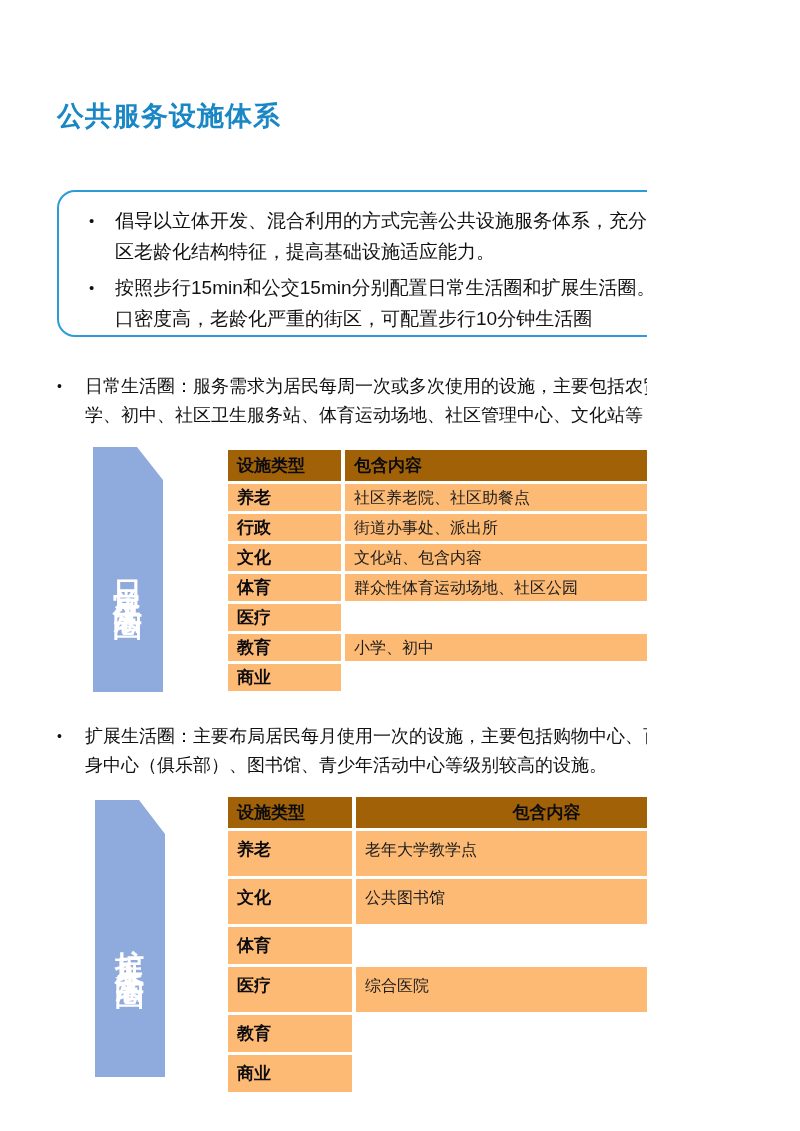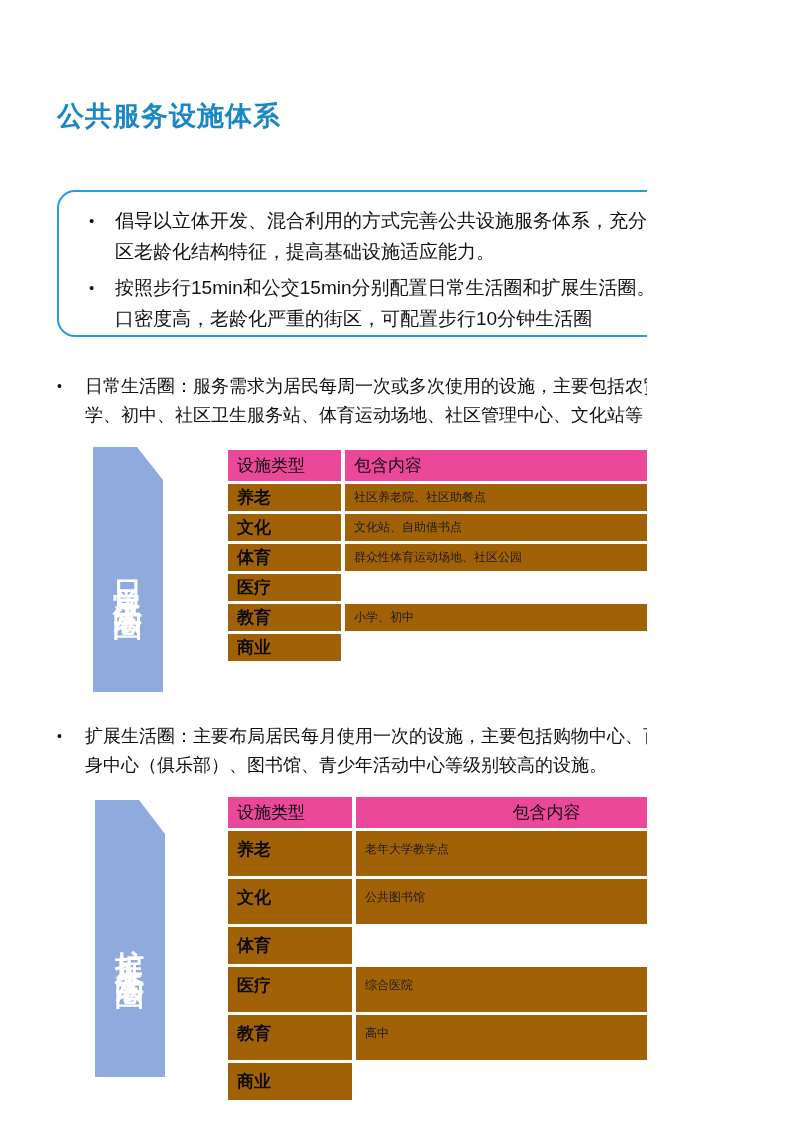--- a/index.html
+++ b/index.html
@@ -51,31 +51,31 @@
     writing-mode:vertical-rl; text-orientation:upright;
     font-size:29px; font-weight:bold; letter-spacing:8px; margin-top:14px;
   }
 
   
   .ptable { position:absolute; left:228px; }
   .ptable.table-daily    { top:450px; width:514px; }
   .ptable.table-extended { top:797px; width:515px; }
   .t-header { display:flex; gap:4px; margin-bottom:3px; }
   .hcell {
-    background:#ec4899; color:#0b0b10; font-weight:normal; font-size:17px;
+    background:#a16207; color:#0b0b10; font-weight:bold; font-size:17px;
     padding:5px 6px 5px 9px; line-height:21px;
   }
   .table-daily    .hcell.c1 { width:113px; flex:none; }
   .table-extended .hcell.c1 { width:124px; flex:none; }
   .hcell.c2 { flex:1; }
   .table-extended .hcell.c2 { text-align:center; padding-left:0; }
   .trow { display:flex; gap:4px; margin-bottom:3px; }
-  .tcell { background:#a16207; }
+  .tcell { background:#fdba74; }
   .tlabel { font-weight:bold; color:#0b0b10; font-size:17px; flex:none; }
-  .tcontent { flex:1; color:#1c1c1c; font-size:12px; }
+  .tcontent { flex:1; color:#1c1c1c; font-size:16px; }
   .table-daily    .tlabel   { width:113px; padding:4px 4px 4px 9px; line-height:19px; }
   .table-daily    .tcontent { padding:4px 6px 4px 9px; line-height:19px; }
   .table-extended .tlabel   { width:124px; padding:9px 4px 9px 9px; line-height:19px; }
   .table-extended .tcontent { padding:9px 6px 17px 9px; line-height:19px; }
 
   
   .footer { position:absolute; left:716px; top:1088px; display:flex; align-items:center; }
   .footer-bar { width:5px; height:17px; background:#41a9d2; margin-right:9px; }
   .page-number { font-size:10px; color:#a21caf; }
 </style>
@@ -111,22 +111,26 @@
     <div class="t-header">
       <div class="hcell c1">设施类型</div>
       <div class="hcell c2">包含内容</div>
     </div>
     <div class="t-body">
         <div class="trow">
           <div class="tcell tlabel">养老</div>
           <div class="tcell tcontent">社区养老院、社区助餐点</div>
         </div>
         <div class="trow">
+          <div class="tcell tlabel">行政</div>
+          <div class="tcell tcontent">街道办事处、派出所</div>
+        </div>
+        <div class="trow">
           <div class="tcell tlabel">文化</div>
-          <div class="tcell tcontent">文化站、自助借书点</div>
+          <div class="tcell tcontent">文化站、包含内容</div>
         </div>
         <div class="trow">
           <div class="tcell tlabel">体育</div>
           <div class="tcell tcontent">群众性体育运动场地、社区公园</div>
         </div>
         <div class="trow">
           <div class="tcell tlabel">医疗</div>
         </div>
         <div class="trow">
           <div class="tcell tlabel">教育</div>
@@ -163,21 +167,20 @@
         </div>
         <div class="trow">
           <div class="tcell tlabel">体育</div>
         </div>
         <div class="trow">
           <div class="tcell tlabel">医疗</div>
           <div class="tcell tcontent">综合医院</div>
         </div>
         <div class="trow">
           <div class="tcell tlabel">教育</div>
-          <div class="tcell tcontent">高中</div>
         </div>
         <div class="trow">
           <div class="tcell tlabel">商业</div>
         </div>
       </div>
   </div>
 
   <div class="footer">
     <span class="footer-bar"></span>
     <span class="page-number">22</span>

